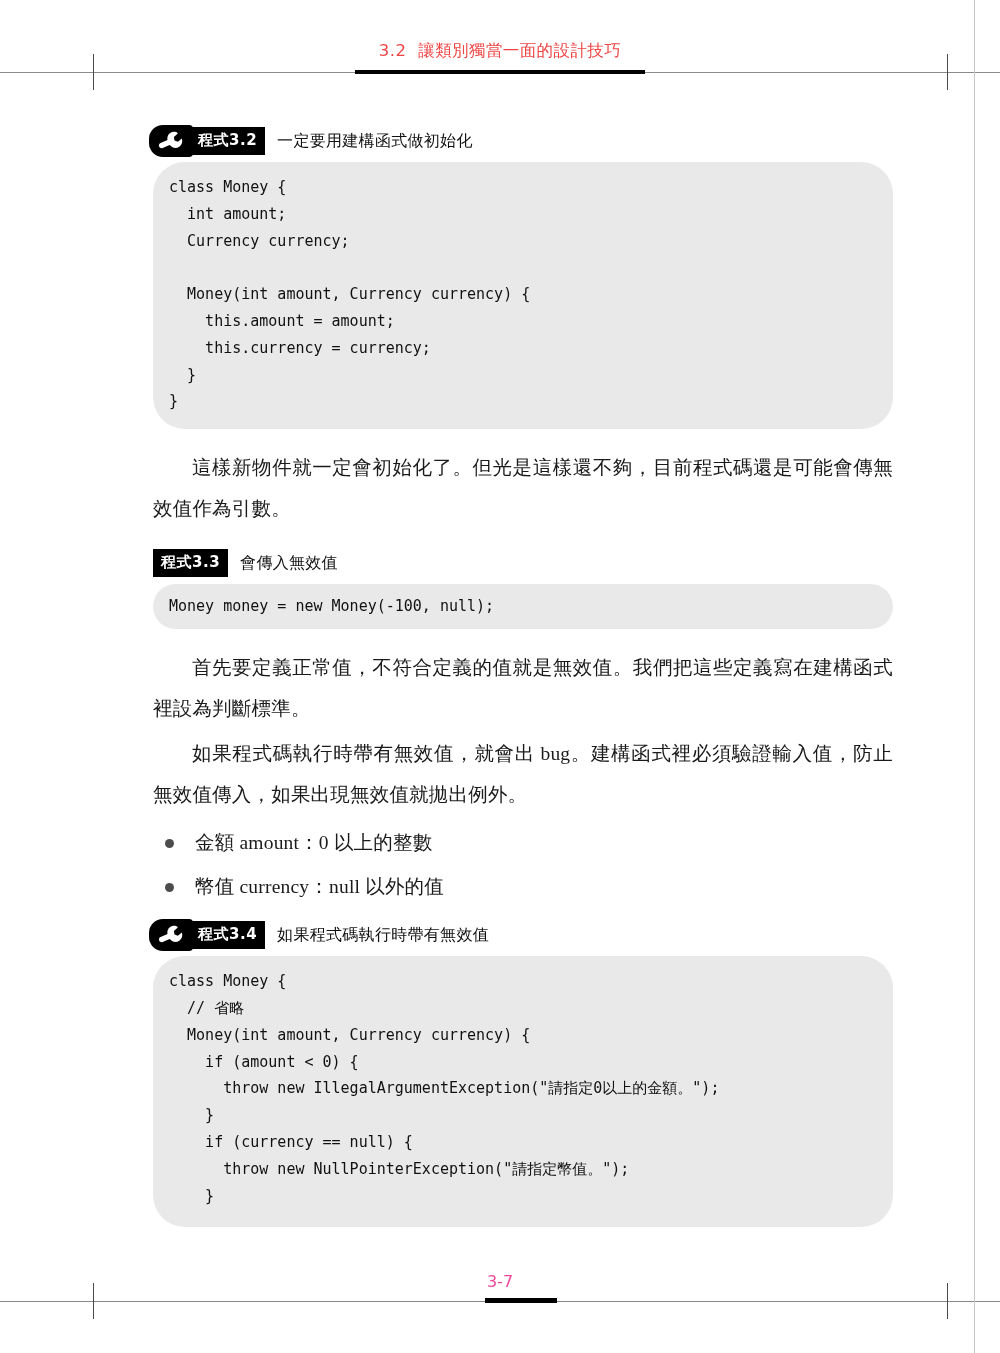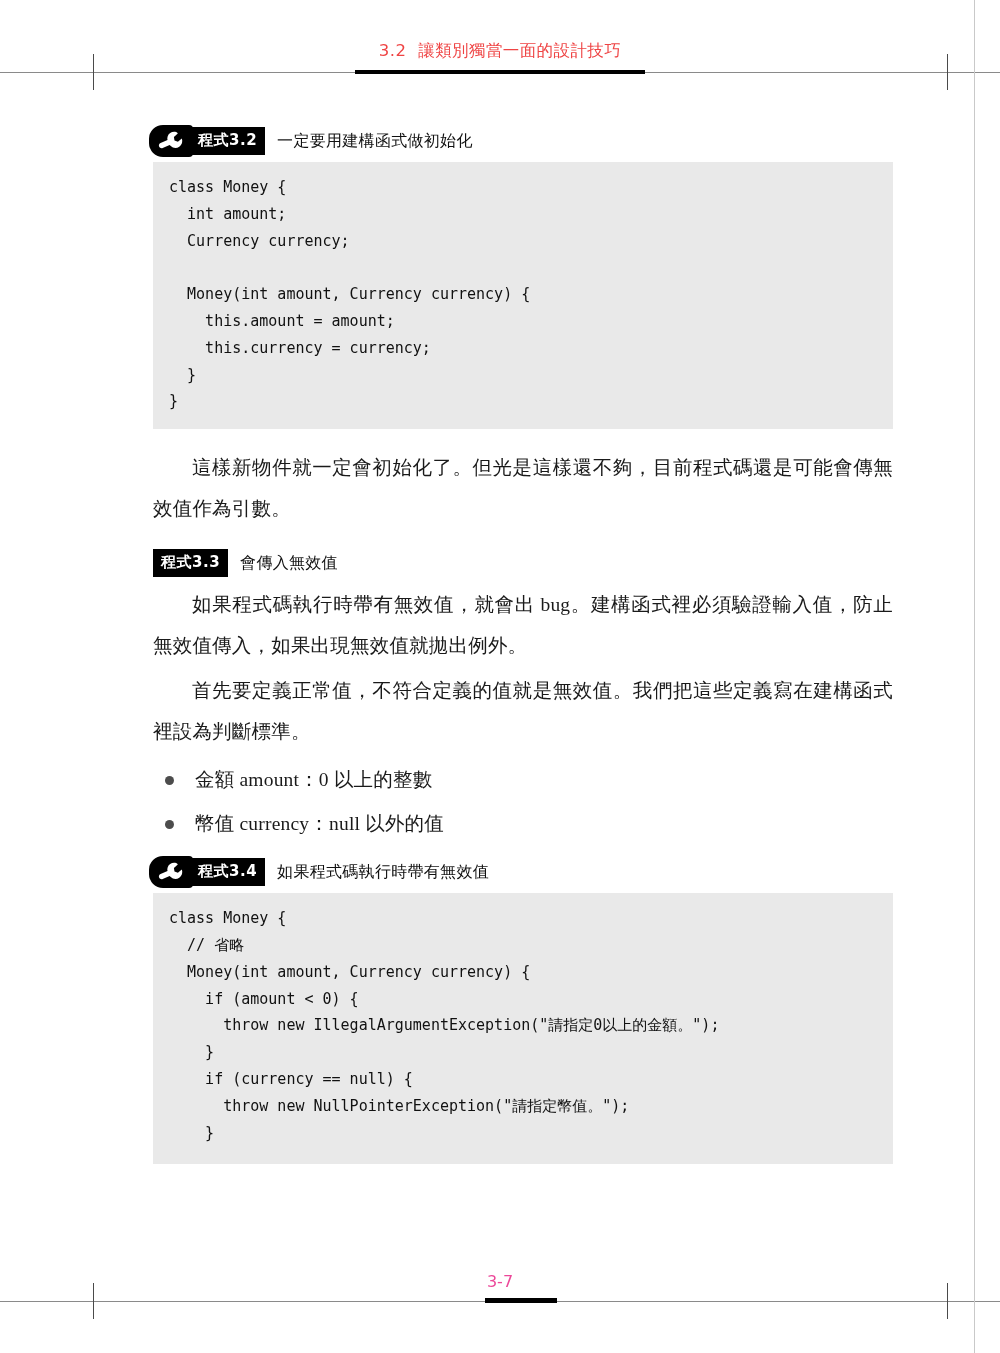--- a/index.html
+++ b/index.html
@@ -119,20 +119,21 @@
   .code-block {
     background: #e9e9e9;
     padding: 12px 16px 14px 16px;
     margin: 0 0 18px 0;
     font-family: "DejaVu Sans Mono", "Liberation Mono", monospace;
     font-size: 15px;
     line-height: 26.8px;
     color: #111;
     white-space: pre;
     overflow: hidden;
+    border-radius: 32px;
   }
   .code-block.single { line-height: 24px; padding: 10px 16px 11px 16px; }
   .code-block.tail { margin-bottom: 0; padding-bottom: 18px; }
 
   
   p.body-text {
     margin: 0 0 4px 0;
     font-size: 19.5px;
     line-height: 41px;
     text-align: justify;
@@ -223,24 +224,25 @@
   }
 }</pre>
 
   <p class="body-text">這樣新物件就一定會初始化了。但光是這樣還不夠，目前程式碼還是可能會傳無效值作為引數。</p>
   <div class="para-gap"></div>
 
   <div class="listing-caption">
     <span class="listing-tag">程式3.3</span>
     <span class="listing-title">會傳入無效值</span>
   </div>
+  <pre class="code-block single">Money money = new Money(-100, null);</pre>
+
+  <p class="body-text">首先要定義正常值，不符合定義的值就是無效值。我們把這些定義寫在建構函式裡設為判斷標準。</p>
 
   <p class="body-text">如果程式碼執行時帶有無效值，就會出 bug。建構函式裡必須驗證輸入值，防止無效值傳入，如果出現無效值就拋出例外。</p>
-
-  <p class="body-text">首先要定義正常值，不符合定義的值就是無效值。我們把這些定義寫在建構函式裡設為判斷標準。</p>
 
   <ul class="bullet-list">
     <li>
       <span class="bullet-dot"></span>
       <span>金額 amount：0 以上的整數</span>
     </li>
     <li>
       <span class="bullet-dot"></span>
       <span>幣值 currency：null 以外的值</span>
     </li>

